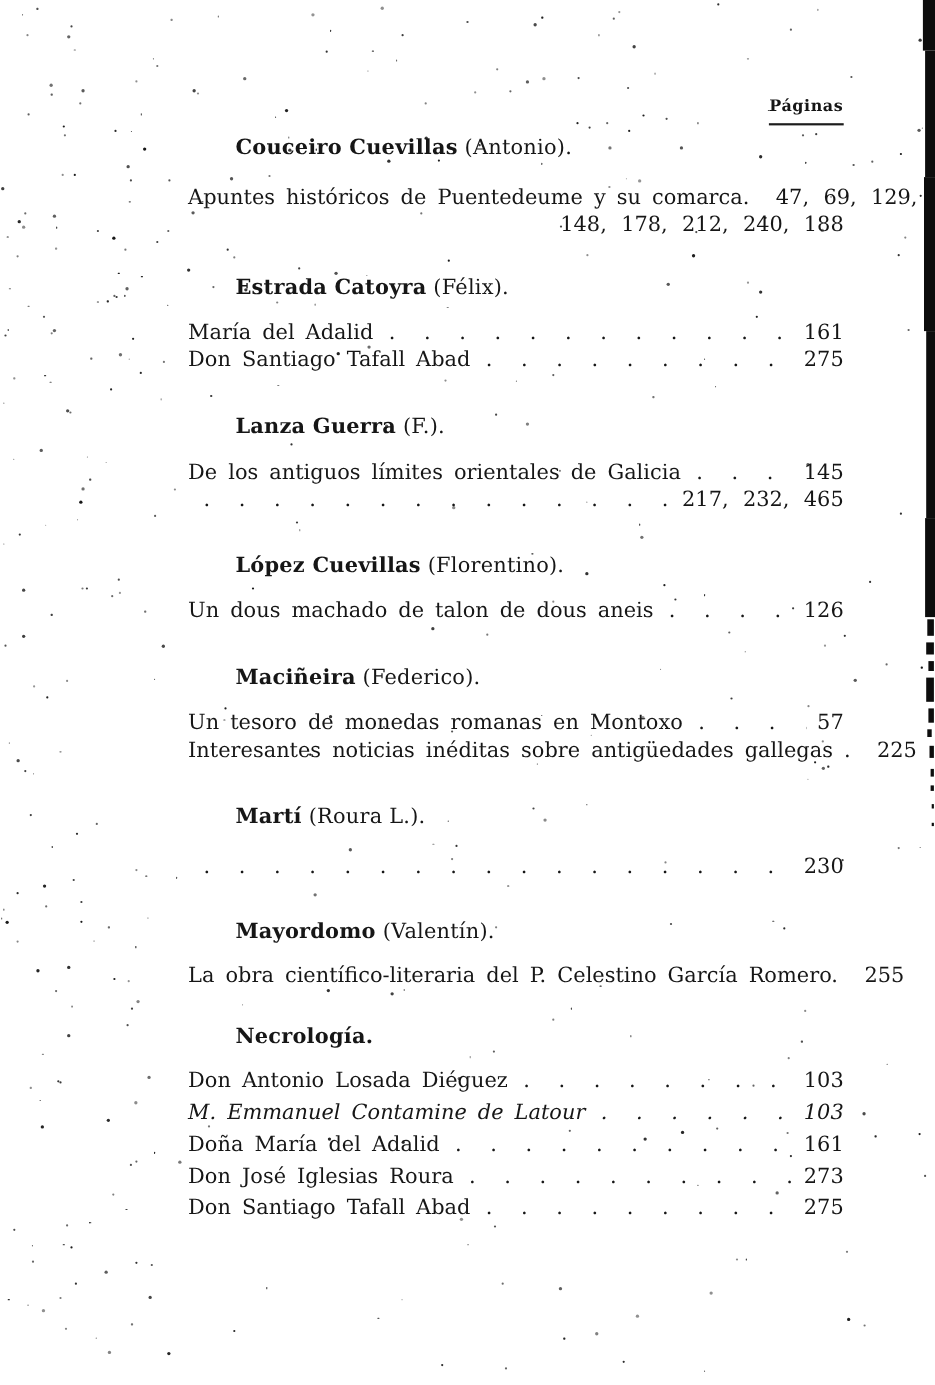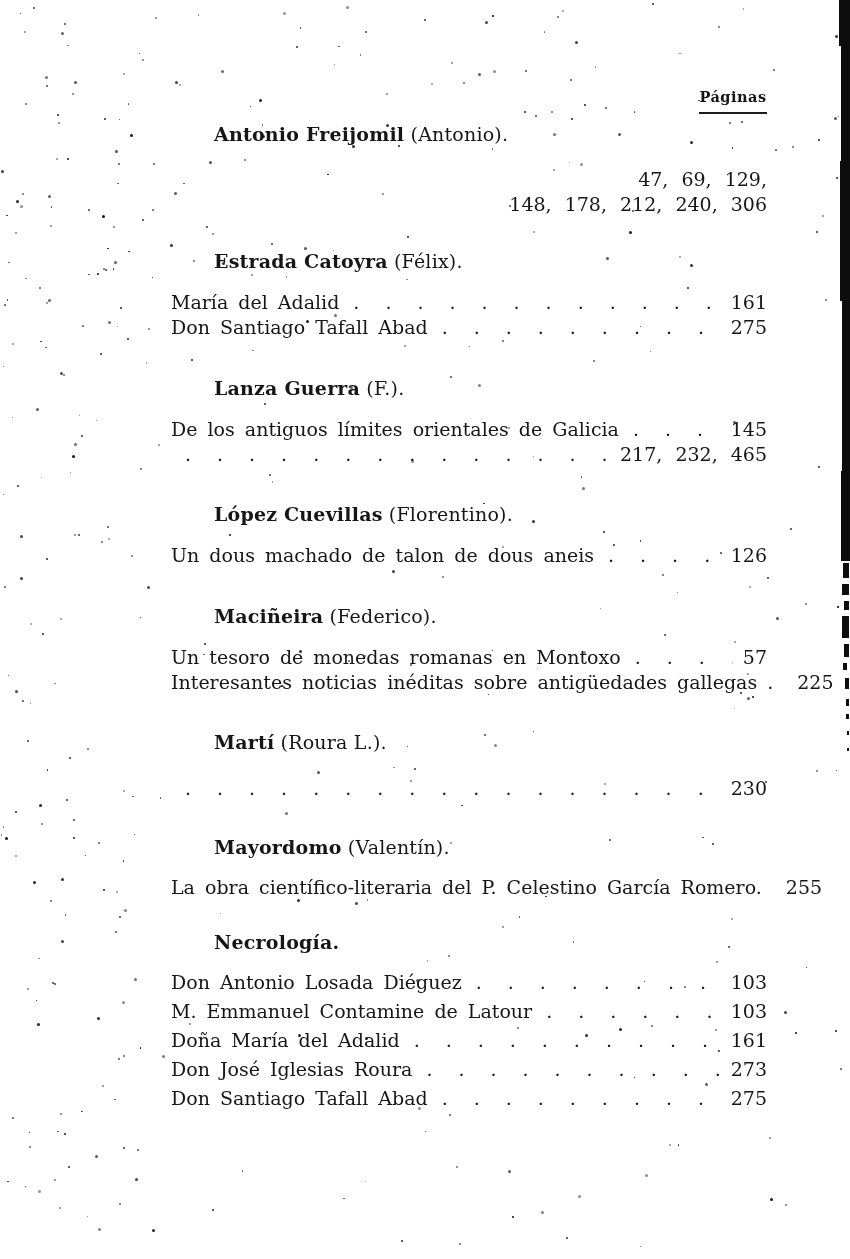--- a/index.html
+++ b/index.html
@@ -62,26 +62,27 @@
 </style>
 </head>
 <body>
 
 <div id="scan-page">
 
   <div class="paginas">Páginas</div>
 
   <div id="sections">
       <div class="section" style="top: 123px;">
-        <div class="author"><span>Antonio Freijomil</span><span class="plain"> (Antonio).</span></div>
+        <div class="author"><span>Couceiro Cuevillas</span><span class="plain"> (Antonio).</span></div>
         <div class="row" style="top: 45px;">
+          <span class="title">Apuntes históricos de Puentedeume y su comarca.</span>
           <span class="leader"></span>
           <span class="pages">47, 69, 129,</span>
         </div>
-        <div class="pages-wrap" style="top: 70px;">148, 178, 212, 240, 306</div>
+        <div class="pages-wrap" style="top: 70px;">148, 178, 212, 240, 188</div>
       </div>
       <div class="section" style="top: 250px;">
         <div class="author"><span>Estrada Catoyra</span><span class="plain"> (Félix).</span></div>
         <div class="row" style="top: 41px;">
           <span class="title">María del Adalid</span>
           <span class="leader">........................................</span>
           <span class="pages">161</span>
         </div>
         <div class="row" style="top: 66px;">
           <span class="title">Don Santiago Tafall Abad</span>
@@ -137,21 +138,21 @@
           <span class="pages">255</span>
         </div>
       </div>
       <div class="section" style="top: 931px;">
         <div class="author"><span>Necrología.</span><span class="plain"></span></div>
         <div class="row" style="top: 40px;">
           <span class="title">Don Antonio Losada Diéguez</span>
           <span class="leader">........................................</span>
           <span class="pages">103</span>
         </div>
-        <div class="row" style="top: 69px;">
+        <div class="row" style="top: 69px; font-style: italic;">
           <span class="title">M. Emmanuel Contamine de Latour</span>
           <span class="leader">........................................</span>
           <span class="pages">103</span>
         </div>
         <div class="row" style="top: 98px;">
           <span class="title">Doña María del Adalid</span>
           <span class="leader">........................................</span>
           <span class="pages">161</span>
         </div>
         <div class="row" style="top: 127px;">

